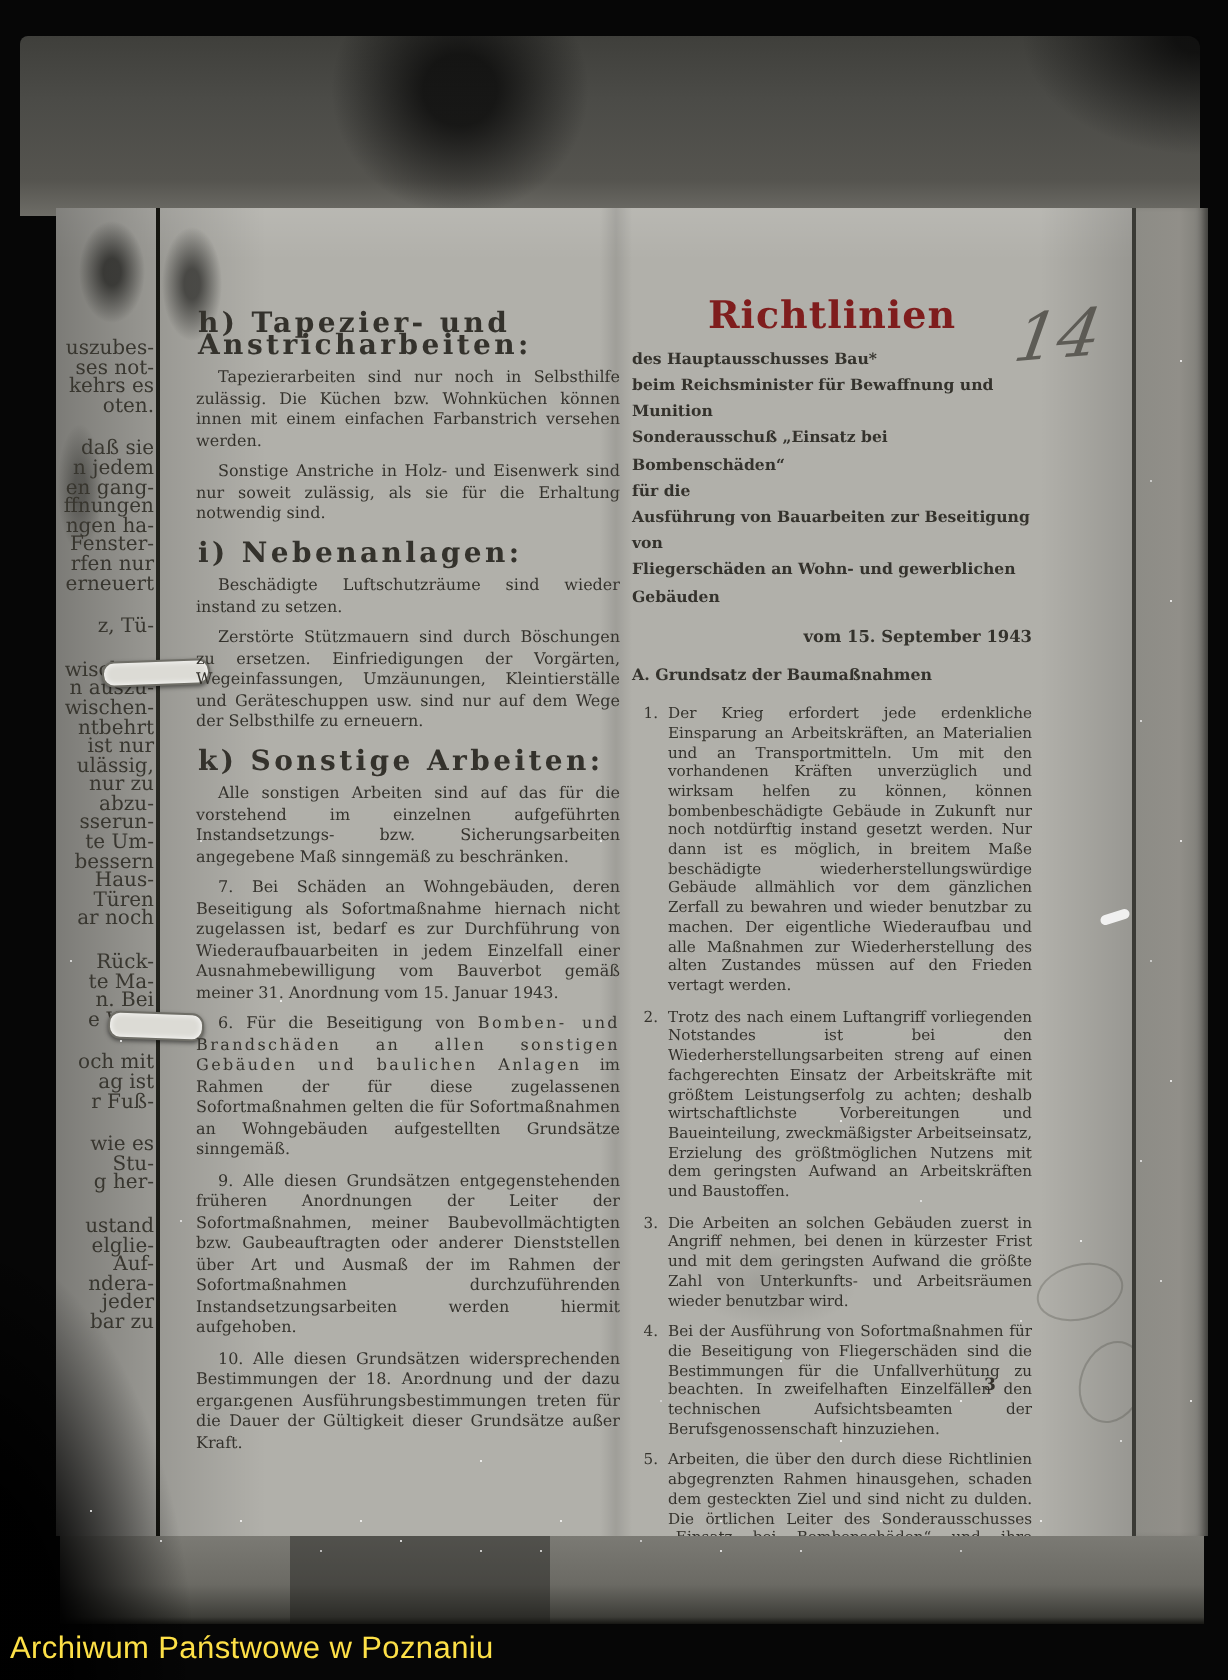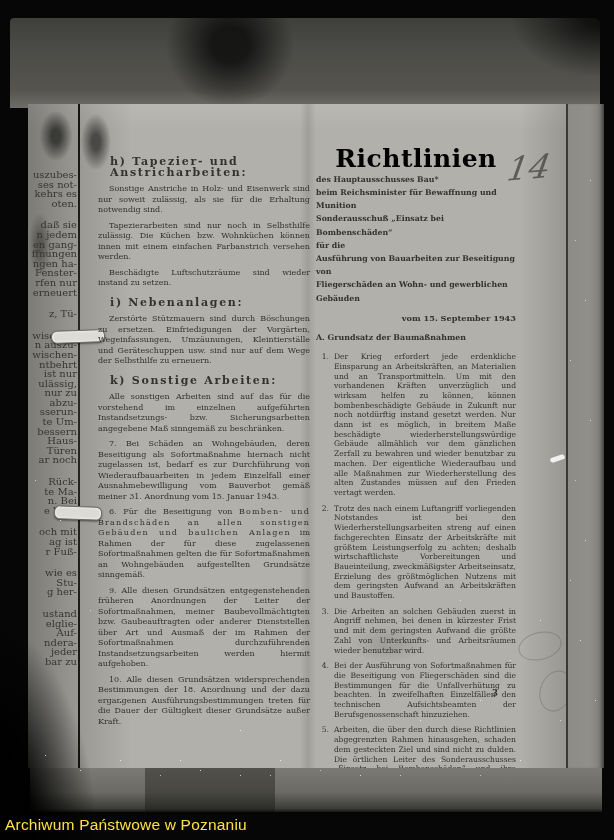--- a/index.html
+++ b/index.html
@@ -57,31 +57,31 @@
   }
   .frag-group { white-space:pre-line; margin:0 0 12px 0; }
   
   .col-left {
     position:absolute; left:70px; top:44px; width:212px;
     font-size:8px; line-height:10.5px; color:#34322c;
   }
   .blk { margin:0 0 5px 0; text-align:justify; text-indent:11px; }
   .blk.h-spaced {
     letter-spacing:1.7px; font-weight:700; text-indent:0; text-align:left;
-    margin:9px 0 6px 12px; font-size:11px;
+    margin:9px 0 6px 1px; font-size:14px;
   }
   .sperr { letter-spacing:1.2px; }
   
   .col-right {
     position:absolute; left:288px; top:46px; width:200px;
     font-size:7.6px; line-height:9.7px; color:#34322c;
   }
   .doc-title {
-    font-size:25px; font-weight:700; text-align:center; letter-spacing:.5px;
-    margin:4px 0 0 0; color:#000000;
+    font-size:19px; font-weight:700; text-align:center; letter-spacing:.5px;
+    margin:4px 0 0 0; color:#7f1d1d;
   }
   .subtitle { margin-top:9px; text-align:left; font-weight:700; line-height:13.2px; font-size:7.8px; }
   .date-line { margin-top:9px; text-align:right; font-weight:700; font-size:8.2px; }
   .a-heading { margin-top:10px; font-weight:700; font-size:7.9px; }
   .items { margin-top:9px; }
   .item { display:flex; margin:0 0 6px 0; }
   .item .num { flex:none; width:13px; text-align:right; padding-right:5px; }
   .item .itxt { flex:1; text-align:justify; }
   .page-number { position:absolute; left:464px; top:584px; font-weight:700; font-size:8.5px; color:#34322c; }
   
@@ -207,27 +207,27 @@
 
     <div class="thread"></div>
     <div class="stitch stitch-top"></div>
     <div class="stitch stitch-bottom"></div>
 
     <div class="col-left">
 
 
         <p class="blk h-spaced"><span>h) Tapezier- und Anstricharbeiten:</span><span class="sperr"></span><span></span></p>
 
+        <p class="blk p-indent"><span>Tapezierarbeiten sind nur noch in Selbsthilfe zulässig. Die Küchen bzw. Wohnküchen können innen mit einem einfachen Farbanstrich versehen werden.</span><span class="sperr"></span><span></span></p>
+
         <p class="blk p-indent"><span>Sonstige Anstriche in Holz- und Eisenwerk sind nur soweit zulässig, als sie für die Erhaltung notwendig sind.</span><span class="sperr"></span><span></span></p>
 
-        <p class="blk p-indent"><span>Tapezierarbeiten sind nur noch in Selbsthilfe zulässig. Die Küchen bzw. Wohnküchen können innen mit einem einfachen Farbanstrich versehen werden.</span><span class="sperr"></span><span></span></p>
+        <p class="blk h-spaced"><span>i) Nebenanlagen:</span><span class="sperr"></span><span></span></p>
 
         <p class="blk p-indent"><span>Beschädigte Luftschutzräume sind wieder instand zu setzen.</span><span class="sperr"></span><span></span></p>
-
-        <p class="blk h-spaced"><span>i) Nebenanlagen:</span><span class="sperr"></span><span></span></p>
 
         <p class="blk p-indent"><span>Zerstörte Stützmauern sind durch Böschungen zu ersetzen. Einfriedigungen der Vorgärten, Wegeinfassungen, Umzäunungen, Kleintierställe und Geräteschuppen usw. sind nur auf dem Wege der Selbsthilfe zu erneuern.</span><span class="sperr"></span><span></span></p>
 
         <p class="blk h-spaced"><span>k) Sonstige Arbeiten:</span><span class="sperr"></span><span></span></p>
 
         <p class="blk p-indent"><span>Alle sonstigen Arbeiten sind auf das für die vorstehend im einzelnen aufgeführten Instandsetzungs- bzw. Sicherungsarbeiten angegebene Maß sinngemäß zu beschränken.</span><span class="sperr"></span><span></span></p>
 
         <p class="blk p-indent"><span>7. Bei Schäden an Wohngebäuden, deren Beseitigung als Sofortmaßnahme hiernach nicht zugelassen ist, bedarf es zur Durchführung von Wiederaufbauarbeiten in jedem Einzelfall einer Ausnahmebewilligung vom Bauverbot gemäß meiner 31. Anordnung vom 15. Januar 1943.</span><span class="sperr"></span><span></span></p>
 
         <p class="blk p-indent"><span>6. Für die Beseitigung von </span><span class="sperr">Bomben- und Brandschäden an allen sonstigen Gebäuden und baulichen Anlagen</span><span> im Rahmen der für diese zugelassenen Sofortmaßnahmen gelten die für Sofortmaßnahmen an Wohngebäuden aufgestellten Grundsätze sinngemäß.</span></p>

